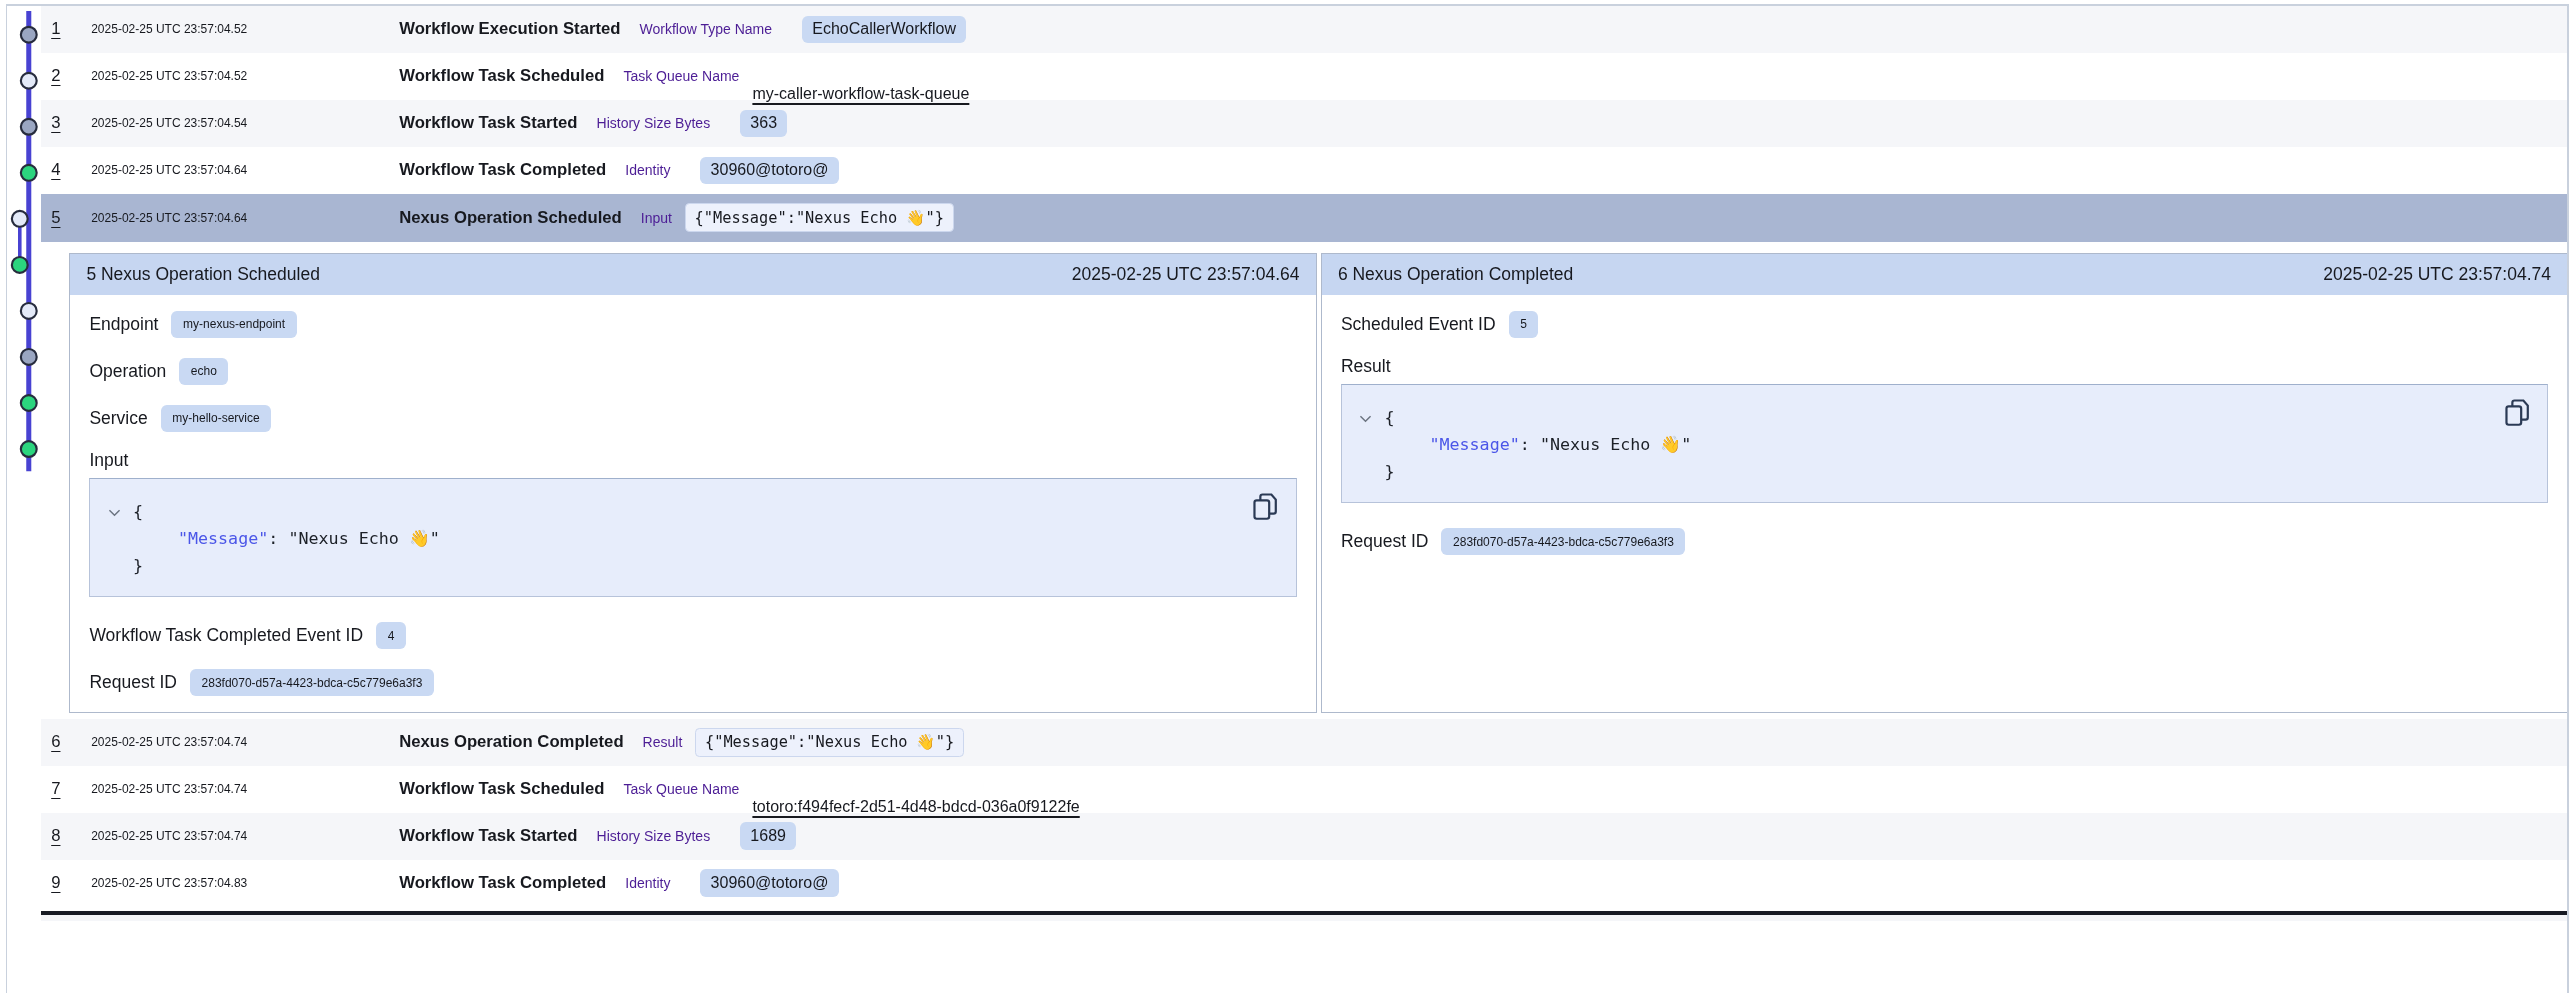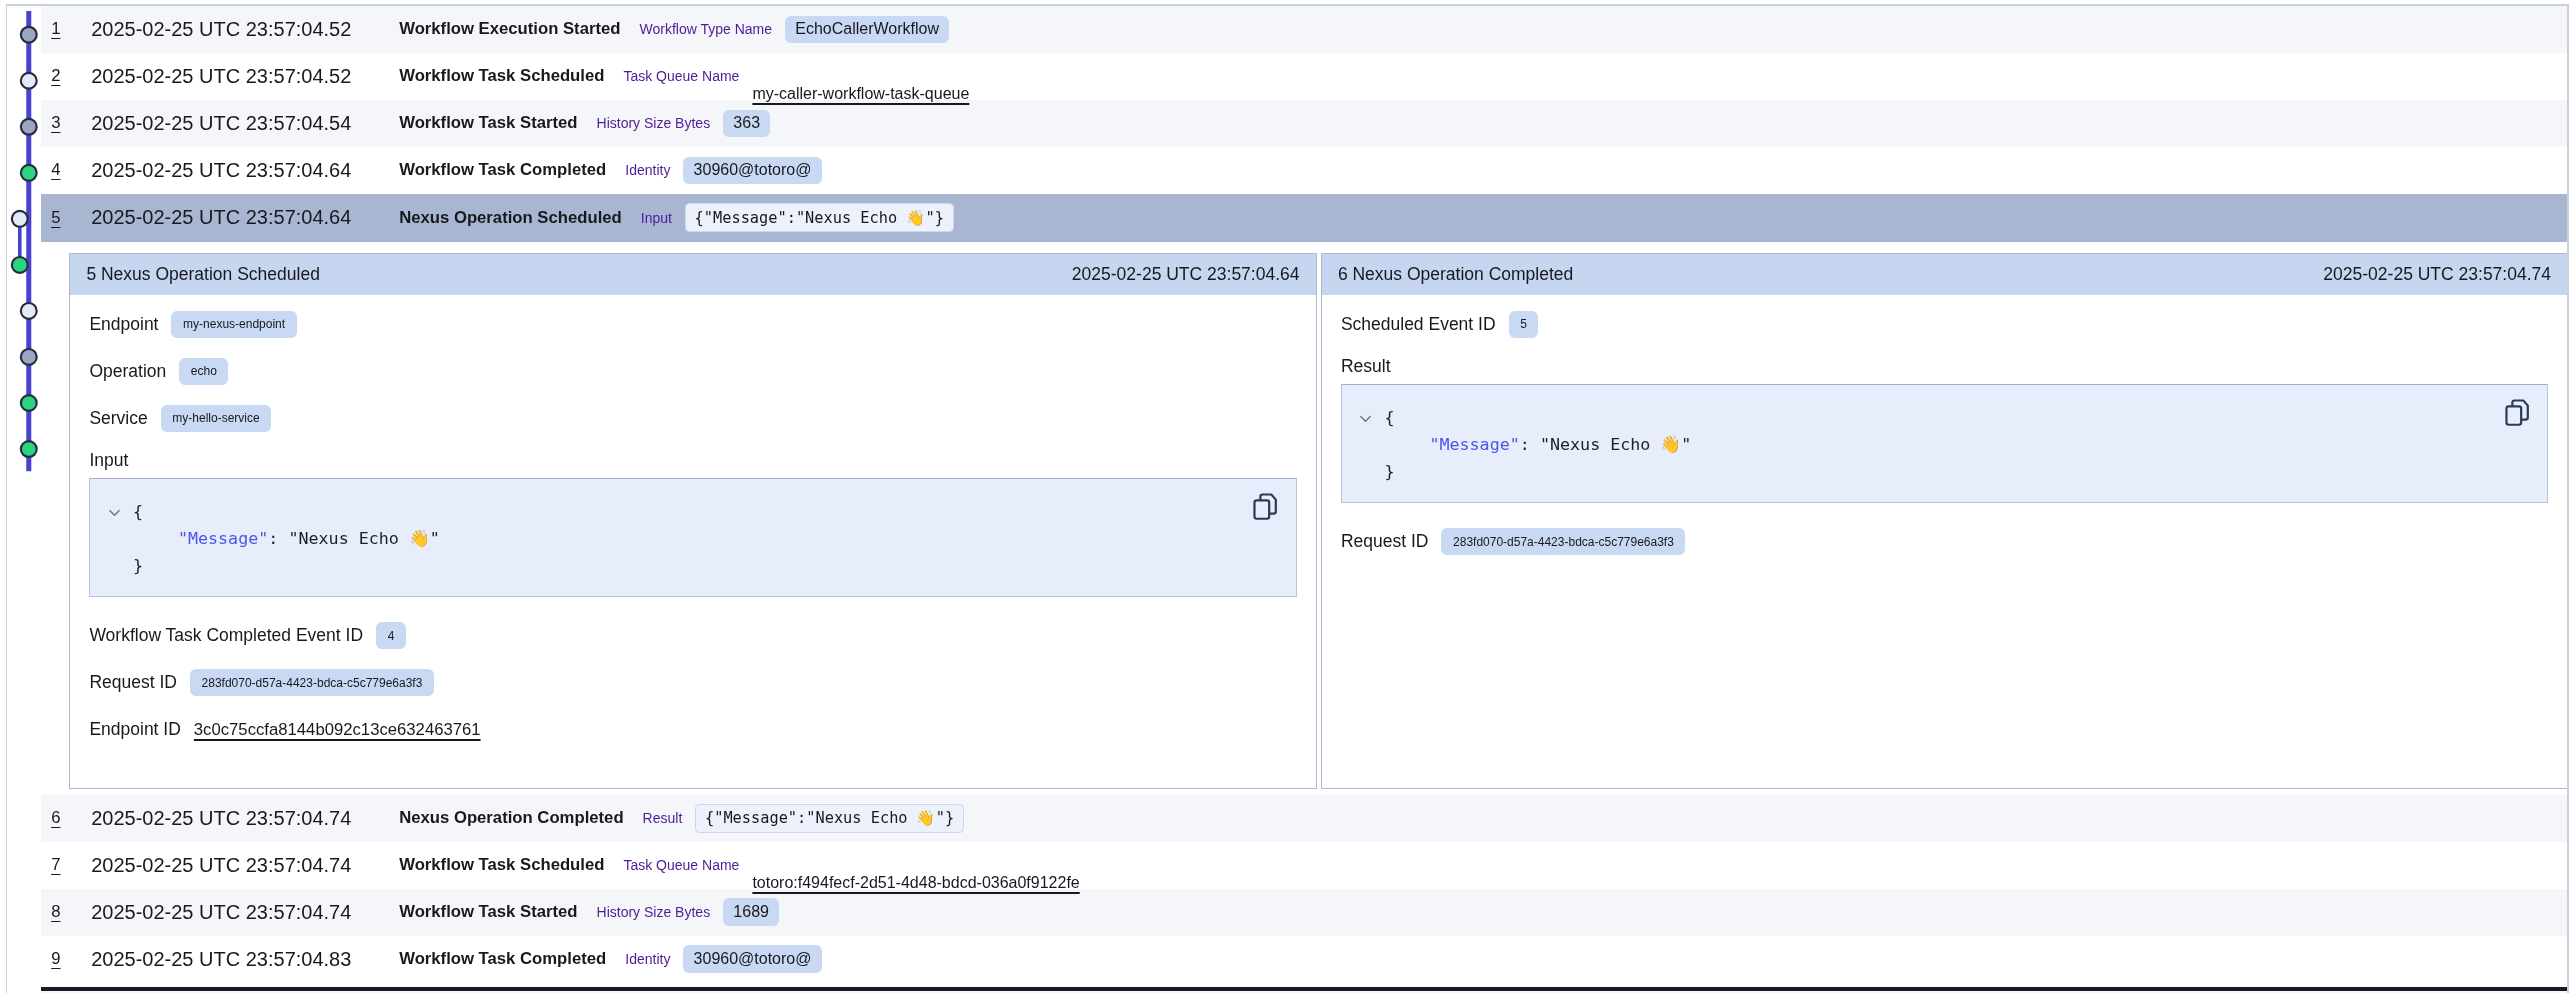--- a/index.html
+++ b/index.html
@@ -19,29 +19,29 @@
 
   .timeline{position:absolute;left:0;top:0;width:41px;height:993px;}
 
   .content{position:absolute;left:41px;top:0;width:2527px;padding-top:5.8px;}
 
   .row{height:47px;display:flex;align-items:center;background:#fff;white-space:nowrap;}
   .row.alt{background:var(--alt);}
   .row.sel{background:var(--sel);height:48px;}
   .num{display:inline-block;width:40px;margin-left:10.2px;font-size:16.7px;color:var(--ink);
     text-decoration:underline;text-underline-offset:3.6px;cursor:pointer;}
-  .time{display:inline-block;width:308px;font-size:20px;}
+  .time{display:inline-block;width:308px;font-size:12px;}
   .name{font-size:16.7px;font-weight:700;margin-right:19px;}
   .attr-label{font-size:14px;color:#4c1d95;margin-right:13px;}
-  .badge{background:var(--badge);border-radius:5.8px;padding:5.8px 10.2px;font-size:16px;line-height:1;}
+  .badge{background:var(--badge);border-radius:5.8px;padding:5.8px 10.2px;font-size:16px;line-height:1;margin-left:17px;}
   .link{font-size:16px;text-decoration:underline;text-underline-offset:3.6px;text-decoration-thickness:1.5px;cursor:pointer;margin-top:35px;}
   .codepill{background:#edf1fc;border:1.5px solid #ccd7ee;border-radius:4.4px;padding:4.4px 8.7px;
     font-family:"DejaVu Sans Mono",monospace;font-size:15.3px;line-height:1.2;}
 
-  .panels{margin:11px 0 5.8px 4.4px;display:flex;gap:4.4px;height:536px;padding-left:24px;}
+  .panels{margin:11px 0 5.8px 4.4px;display:flex;gap:4.4px;height:460px;padding-left:24px;}
   .panel{flex:1;border:1.5px solid #aeb9cc;background:#fff;overflow:hidden;}
   .panel-header{height:41px;background:var(--hdr);display:flex;align-items:center;
     justify-content:space-between;padding:0 16px;font-size:17.5px;}
   .panel-body{padding:11.6px 19px;}
   .field{min-height:36px;margin-bottom:11px;display:flex;align-items:center;font-size:17.5px;}
   .flabel{margin-right:13px;}
   .fbadge{background:var(--badge);border-radius:5.8px;padding:7.3px 11.6px;font-size:12px;line-height:1;}
   .flink{font-size:16.7px;text-decoration:underline;text-underline-offset:3.6px;text-decoration-thickness:1.5px;cursor:pointer;}
   .label-solo{font-size:17.5px;min-height:26px;display:flex;align-items:center;margin-bottom:4.4px;}
 

